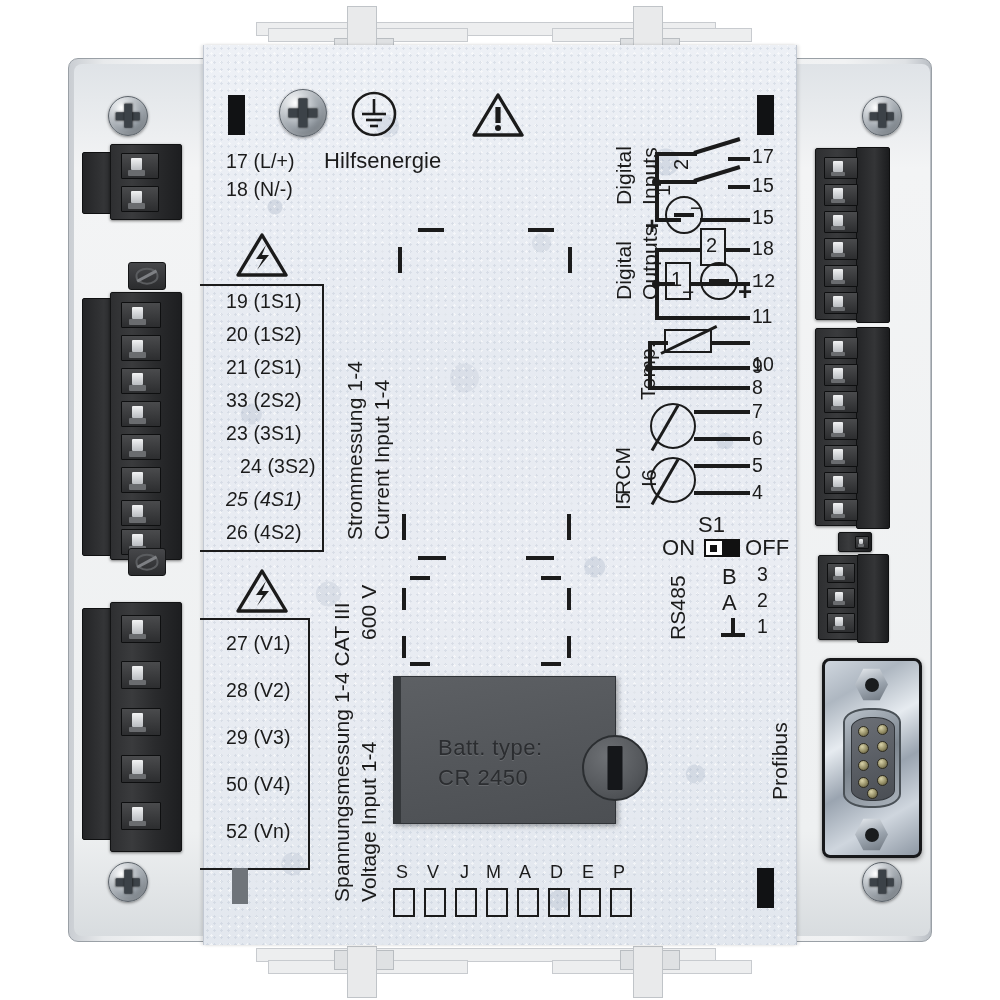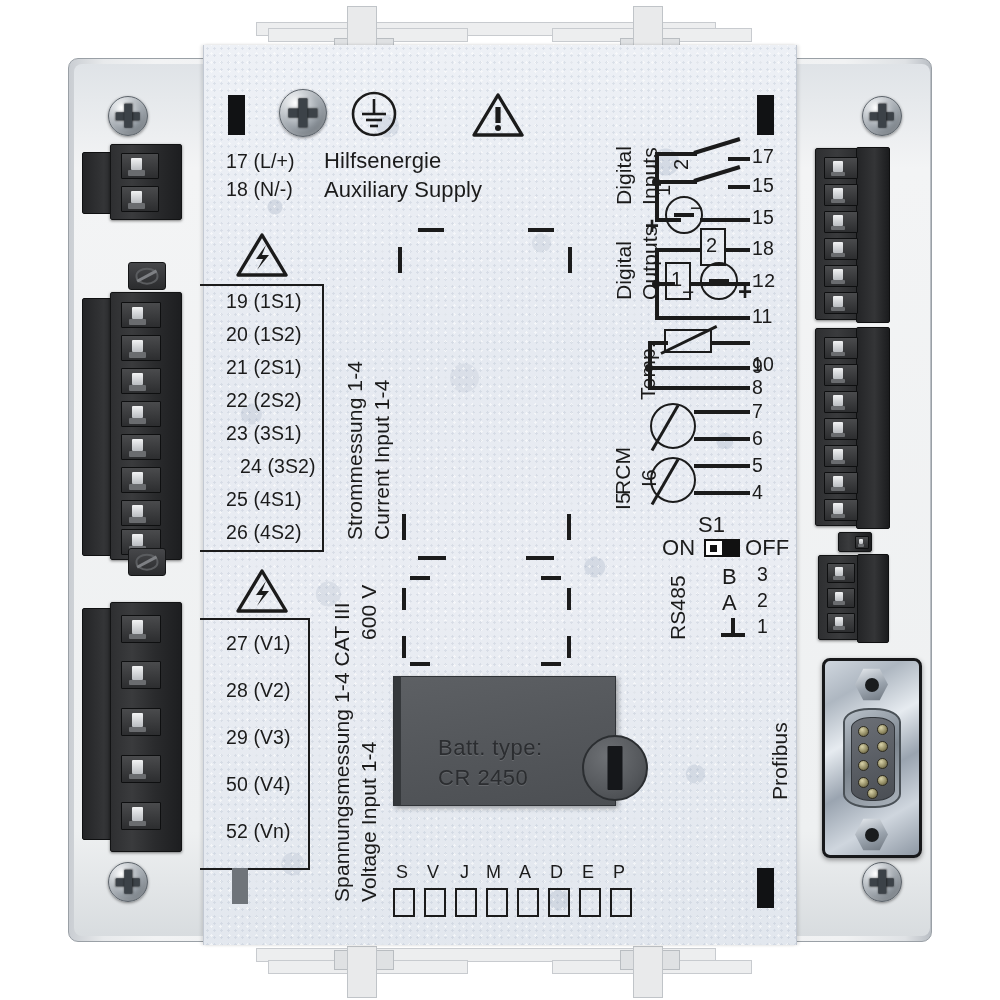--- a/index.html
+++ b/index.html
@@ -150,21 +150,21 @@
   
   .group-box {
     position:absolute; border:2.5px solid #1b1b1b; border-left:none;
     background:transparent;
   }
   .blk { position:absolute; background:#111214; }
   .blk-grey { position:absolute; background:#6f747a; }
 
   
   .batt {
-    position:absolute; left:393px; top:676px; width:223px; height:130px;
+    position:absolute; left:393px; top:676px; width:223px; height:148px;
     background: linear-gradient(170deg,#5d6064 0%, #55585c 45%, #4c4f53 100%);
     border:1px solid #303337;
     box-shadow: 2px 2px 5px rgba(0,0,0,.35);
   }
   .batt-edge {
     position:absolute; left:0; top:0; width:7px; height:100%;
     background:#35383b;
   }
   .batt-txt {
     position:absolute; color:#2b2d30; font-size:22px; letter-spacing:.5px;
@@ -363,42 +363,41 @@
     <circle cx="26" cy="36" r="3" fill="#1b1b1b"></circle>
   </svg>
 
   <div class="t term-num" style="left:226px;top:150px;">
     <span>17</span> <span>(L/+)</span>
   </div>
   <div class="t term-num" style="left:226px;top:178px;">
     <span>18</span> <span>(N/-)</span>
   </div>
   <div class="t" style="left:324px;top:148px;font-size:22px;">Hilfsenergie</div>
-  <div class="t" style="left:324px;top:177px;font-size:22px;">Auxiliary Supply</div>
 
   <svg style="position:absolute;left:236px;top:232px;" width="52" height="46" viewBox="0 0 52 46">
     <path d="M26 3 L50 43 L2 43 Z" fill="none" stroke="#1b1b1b" stroke-width="3.4" stroke-linejoin="round"></path>
     <path d="M30 13 L20 27 L27 27 L21 38 L33 23 L26 23 Z" fill="#1b1b1b"></path>
   </svg>
 
   <div class="group-box" style="left:200px;top:284px;width:124px;height:268px;border-left:none;"></div>
 
   <div class="t term-num" style="left:226px;top:290px;text-align:center;">
     <span>19</span> <span>(1S1)</span></div>
   <div class="t term-num" style="left:226px;top:323px;">
     <span>20</span> <span>(1S2)</span></div>
   <div class="t term-num" style="left:226px;top:356px;">
     <span>21</span> <span>(2S1)</span></div>
   <div class="t term-num" style="left:226px;top:389px;">
-    <span>22</span> <span>(2S2)</span></div>
+    <span>33</span> <span>(2S2)</span></div>
   <div class="t term-num" style="left:226px;top:422px;">
     <span>23</span> <span>(3S1)</span></div>
   <div class="t term-num" style="left:240px;top:455px;">
     <span>24</span> <span>(3S2)</span></div>
-  <div class="t term-num" style="left:226px;top:488px;">
+  <div class="t term-num" style="left:226px;top:488px;font-style:italic;">
     <span>25</span> <span>(4S1)</span></div>
   <div class="t term-num" style="left:226px;top:521px;">
     <span>26</span> <span>(4S2)</span></div>
 
   <div class="t rot" style="left:343px;top:540px;font-size:21px;">Strommessung 1-4</div>
   <div class="t rot" style="left:370px;top:540px;font-size:21px;">Current Input 1-4</div>
 
   <svg style="position:absolute;left:236px;top:568px;" width="52" height="46" viewBox="0 0 52 46">
     <path d="M26 3 L50 43 L2 43 Z" fill="none" stroke="#1b1b1b" stroke-width="3.4" stroke-linejoin="round"></path>
     <path d="M30 13 L20 27 L27 27 L21 38 L33 23 L26 23 Z" fill="#1b1b1b"></path>

